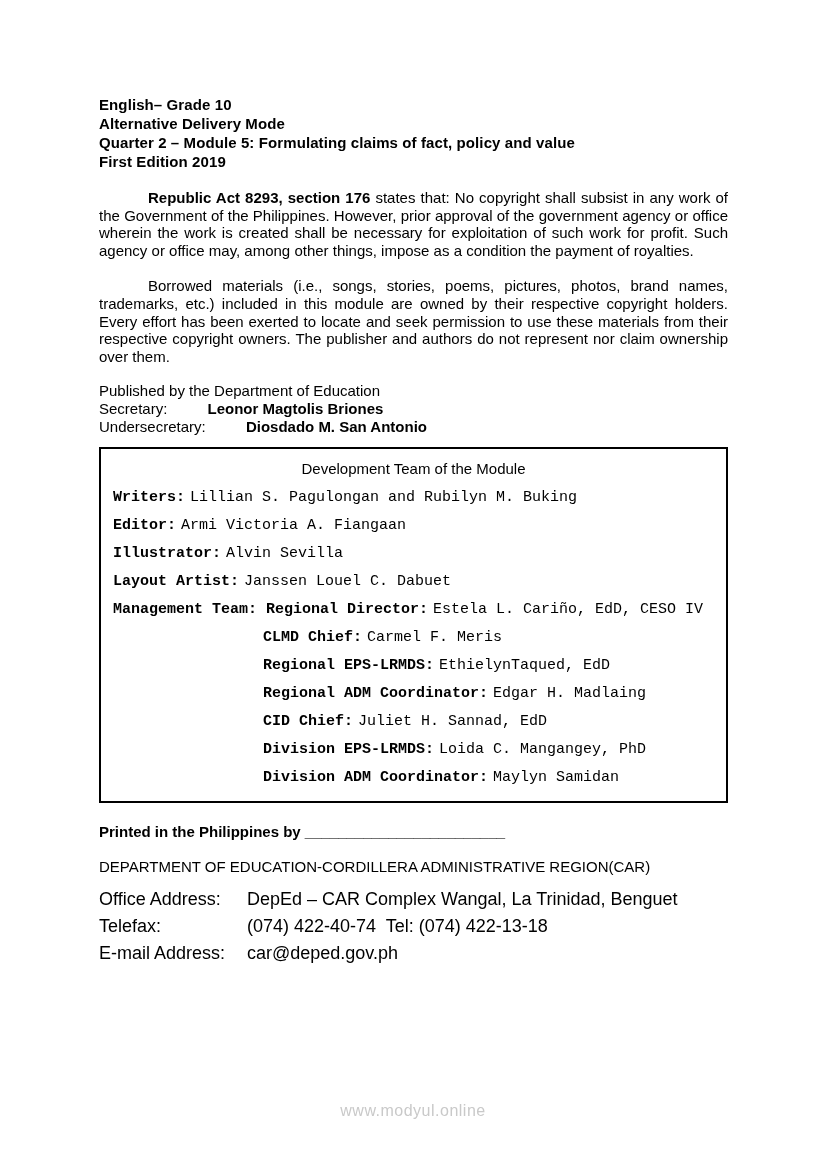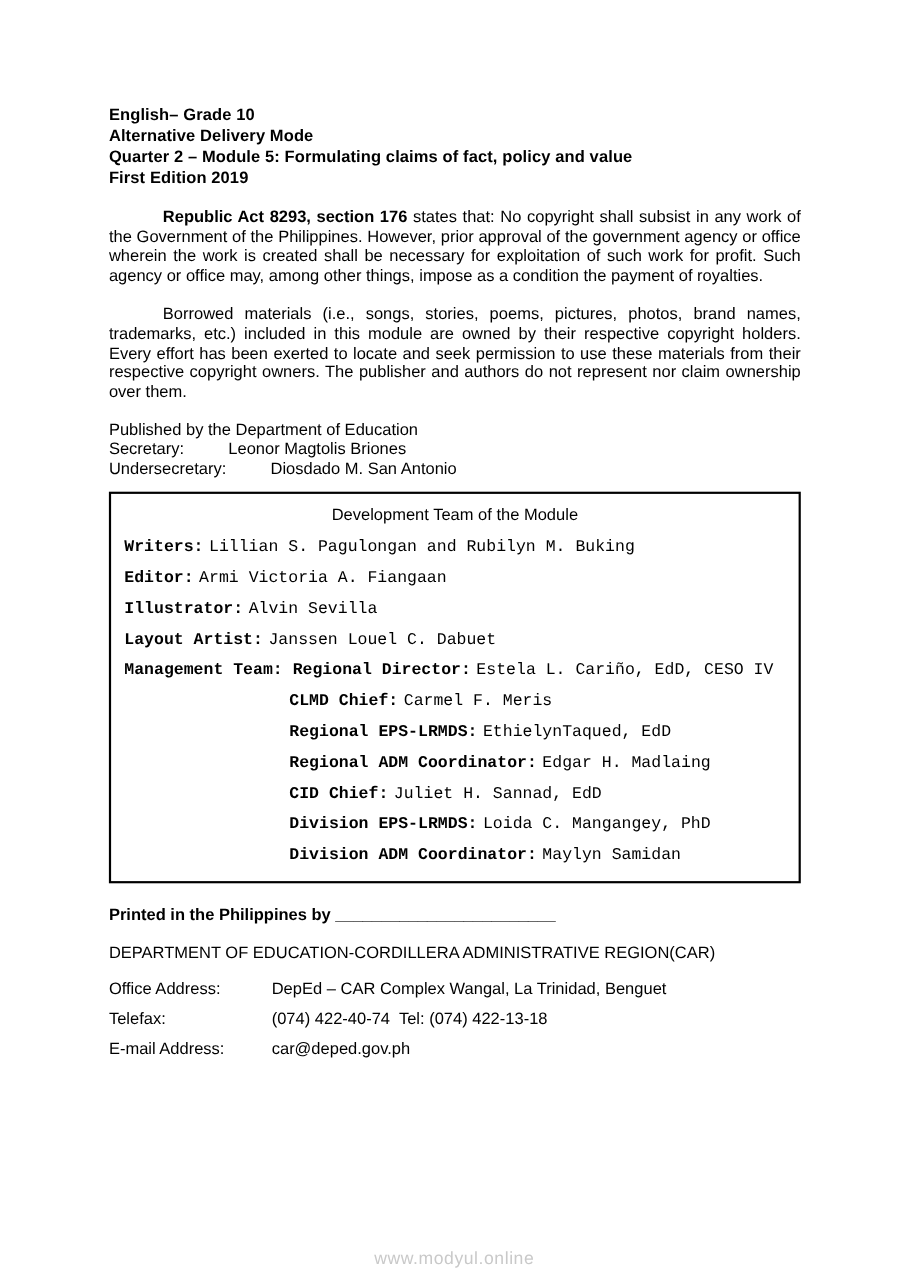--- a/index.html
+++ b/index.html
@@ -31,21 +31,21 @@
     text-align: justify;
     text-indent: 49px;
   }
   .para .lead { font-weight: bold; }
   
   .publisher {
     margin-top: 17px;
     font-size: 15px;
     line-height: 17.7px;
   }
-  .publisher b { font-weight: normal; padding-left: 36px; }
+  .publisher b { font-weight: bold; padding-left: 36px; }
   
   .dev-box {
     margin-top: 12px;
     border: 2px solid #000000;
     padding: 9px 12px 9px 12px;
     box-sizing: border-box;
   }
   .dev-title {
     text-align: center;
     font-weight: normal;
@@ -70,30 +70,30 @@
   }
   .dept {
     margin-top: 17px;
     font-weight: normal;
     font-size: 15px;
     line-height: 18px;
   }
   .contacts { margin-top: 10px; }
   .contact-row {
     display: flex;
-    font-size: 15px;
+    font-size: 18px;
     line-height: 27px;
   }
   .contact-row .c-lbl { width: 148px; flex: 0 0 148px; }
   .contact-row .c-val { white-space: pre-wrap; }
   
   .watermark {
     position: absolute;
     left: 0; right: 0;
-    top: 1136px;
+    top: 1102px;
     text-align: center;
     color: #c9c9c9;
     font-size: 16px;
     letter-spacing: 0.5px;
   }
 </style>
 </head>
 <body>
 
 <div class="page">

